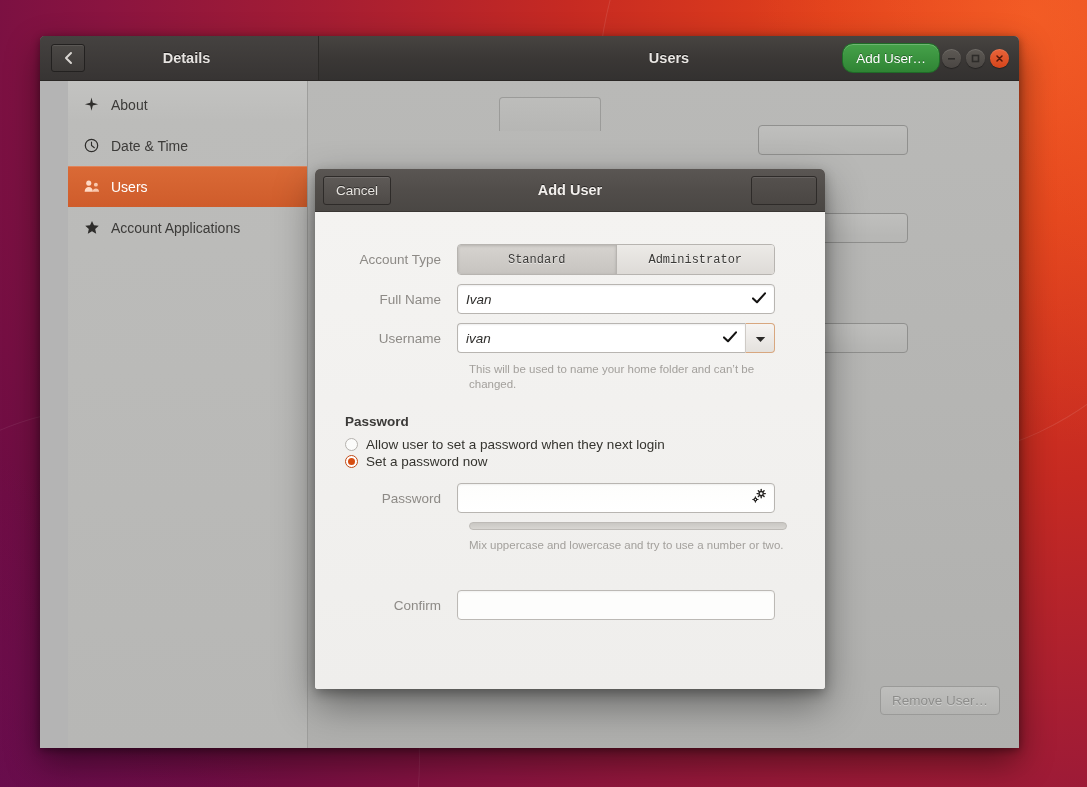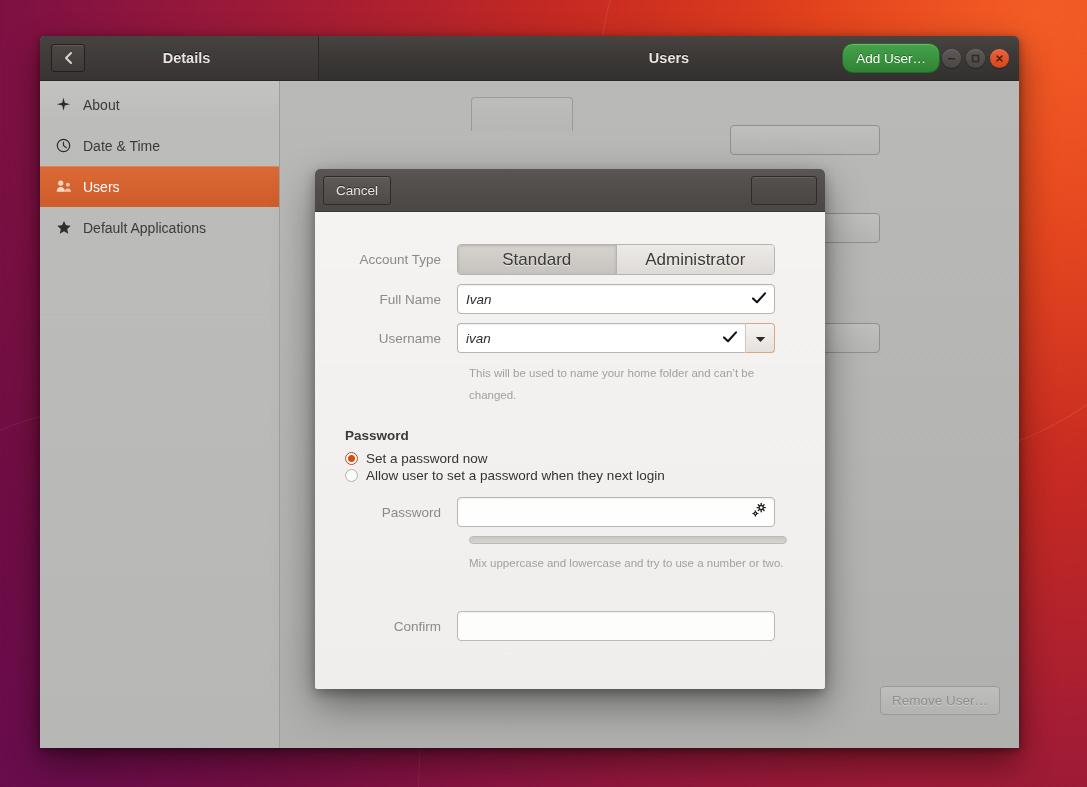--- a/index.html
+++ b/index.html
@@ -109,20 +109,21 @@
   .wc.close { background: linear-gradient(to bottom, #e9643a, #d5451b); }
   .wc svg { display:block; }
 
   .body-row { display: flex; height: 667px; }
 
   .sidebar {
     width: 240px; height: 100%;
     background: linear-gradient(to bottom, #c3c3c1 0%, #bcbcba 6%, #b7b7b5 100%);
     border-right: 1px solid #9e9e9c;
     padding-top: 3px;
+    margin-left: 28px;
   }
   .side-item {
     height: 41px;
     display: flex; align-items: center;
     padding-left: 16px;
     color: #3c3b39; font-size: 14px;
     cursor: pointer;
   }
   .side-item .si-icon {
     width: 24px; display: flex; align-items: center; justify-content: flex-start;
@@ -221,23 +222,24 @@
     color: #8d8a86; font-size: 13.5px;
   }
   .fctl { flex: 1; display: flex; align-items: center; }
 
   .segmented {
     display: flex; width: 318px; height: 31px;
     border: 1px solid #b7b4b0; border-radius: 4px; overflow: hidden;
   }
   .seg {
     flex: 1; display: flex; align-items: center; justify-content: center;
-    font-size: 17px; color: #3b3a38; cursor: pointer;
+    font-size: 12px; color: #3b3a38; cursor: pointer;
     background: linear-gradient(to bottom, #eceae7, #dedbd7);
     text-shadow: 0 1px 0 rgba(255,255,255,.6);
+    font-family: Liberation Mono, monospace;
   }
   .seg.on {
     background: linear-gradient(to bottom, #d6d3cf, #c7c4c0);
     box-shadow: inset 0 1px 3px rgba(0,0,0,.16);
   }
   .seg + .seg { border-left: 1px solid #b7b4b0; }
 
   .tinput {
     width: 318px; height: 30px;
     border: 1px solid #b8b5b1; border-radius: 4px;
@@ -255,21 +257,21 @@
     border: 1px solid #d8a77f; border-left: 1px solid #cfcbc6;
     border-radius: 0 4px 4px 0;
     background: linear-gradient(to bottom, #f6f4f2, #e4e1dd);
     display:flex; align-items:center; justify-content:center;
     cursor: pointer;
   }
 
   .hint {
     margin: 2px 0 0 130px;
     width: 320px;
-    color: #a3a09c; font-size: 11.5px; line-height: 22px;
+    color: #a3a09c; font-size: 11.5px; line-height: 15px;
   }
 
   .sec-title {
     margin: 22px 0 8px 6px;
     font-size: 13.5px; font-weight: bold; color: #3b3a38;
   }
   .radio-row {
     display: flex; align-items: center; margin-left: 6px; margin-bottom: 2px;
     font-size: 13.5px; color: #35342f; cursor: pointer;
   }
@@ -391,38 +393,39 @@
         </span>
         <span class="si-label">Users</span>
       </div>
 
       <div class="side-item">
         <span class="si-icon">
           <svg width="16" height="15" viewBox="0 0 16 16">
             <path d="M8 1 L10.1 5.7 L15.2 6.2 L11.4 9.6 L12.5 14.7 L8 12 L3.5 14.7 L4.6 9.6 L0.8 6.2 L5.9 5.7 Z" fill="currentColor"></path>
           </svg>
         </span>
-        <span class="si-label">Default Applications</span>
+        <span class="si-label">Account Applications</span>
       </div>
     </div>
 
     <div class="content">
       <div class="bg-tab" style="left:191px; top:16px; width:102px; height:34px;"></div>
       <div class="bg-field" style="left:450px; top:44px;"></div>
       <div class="bg-field" style="left:450px; top:132px;"></div>
       <div class="bg-field" style="left:450px; top:242px;"></div>
 
       <div class="remove-user-btn">Remove User…</div>
     </div>
   </div>
 
   <div class="dialog">
 
     <div class="dlg-head">
       <div class="dlg-btn cancel">Cancel</div>
+      <div class="dlg-title">Add User</div>
       <div class="dlg-btn confirm-add"></div>
     </div>
 
     <div class="dlg-body">
 
       <div class="frow">
         <div class="flabel">Account Type</div>
         <div class="fctl">
           <div class="segmented">
             <div class="seg on">Standard</div>
@@ -466,27 +469,27 @@
             </div>
           </div>
         </div>
       </div>
 
       <div class="hint">This will be used to name your home folder and can’t be changed.</div>
 
       <div class="sec-title">Password</div>
 
       <div class="radio-row">
+        <span class="radio"></span>
+        <span>Allow user to set a password when they next login</span>
+      </div>
+
+      <div class="radio-row">
         <span class="radio on"></span>
         <span>Set a password now</span>
-      </div>
-
-      <div class="radio-row">
-        <span class="radio"></span>
-        <span>Allow user to set a password when they next login</span>
       </div>
 
       <div class="frow pwrow">
         <div class="flabel">Password</div>
         <div class="fctl">
           <div class="pw-input">
             <span>
               <svg width="16" height="16" viewBox="0 0 16 16">
                 <circle cx="10.2" cy="5.6" r="2.1" fill="none" stroke="#252321" stroke-width="1.4"></circle>
                 <g stroke="#252321" stroke-width="1.4" stroke-linecap="round">

